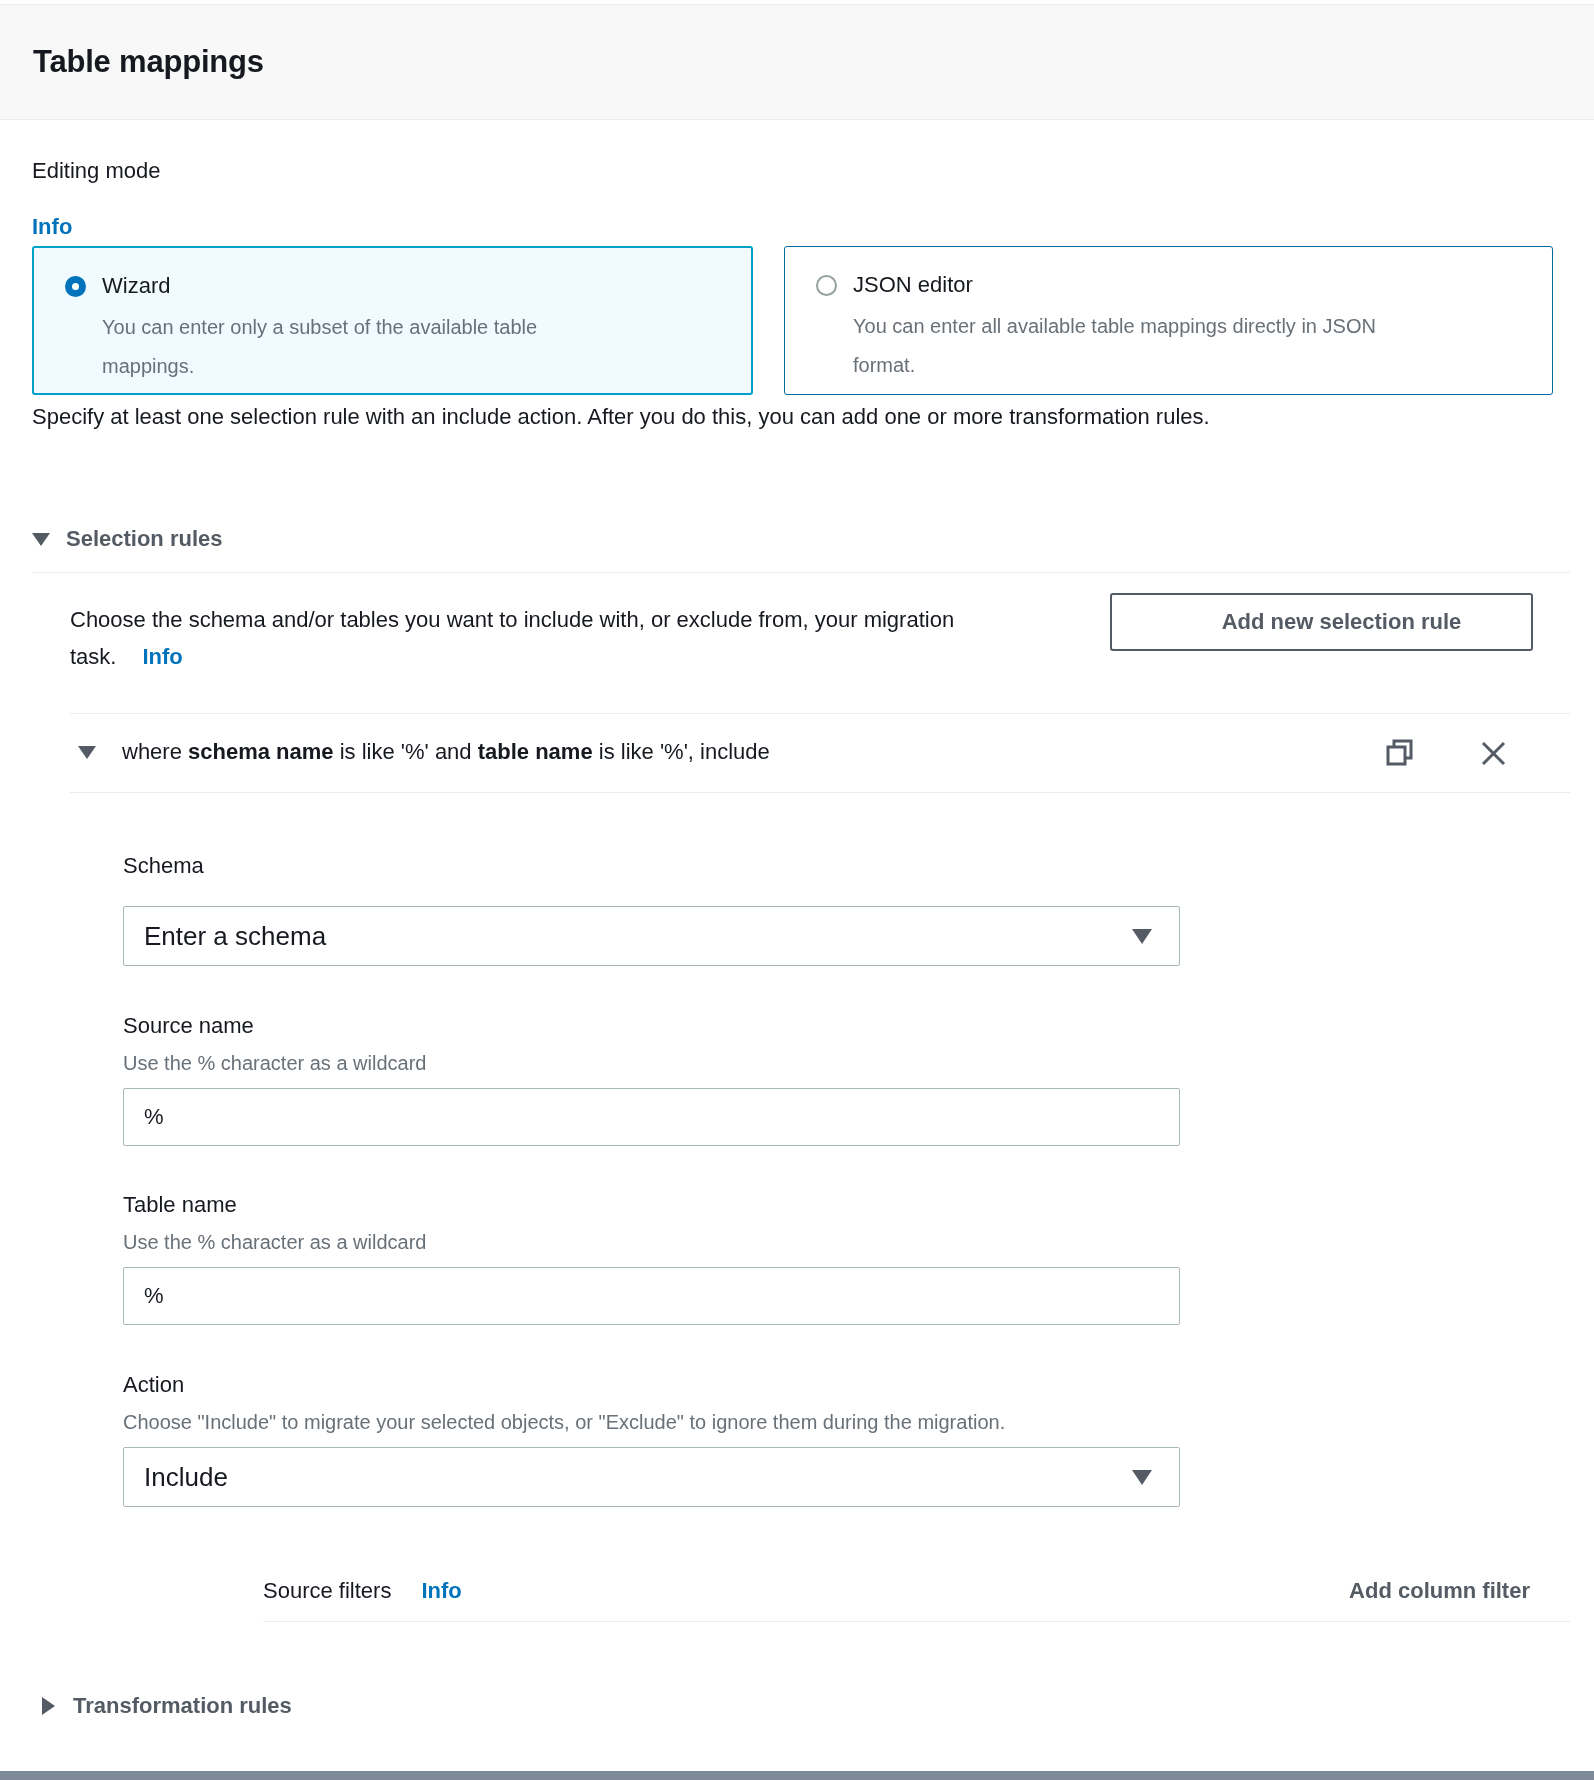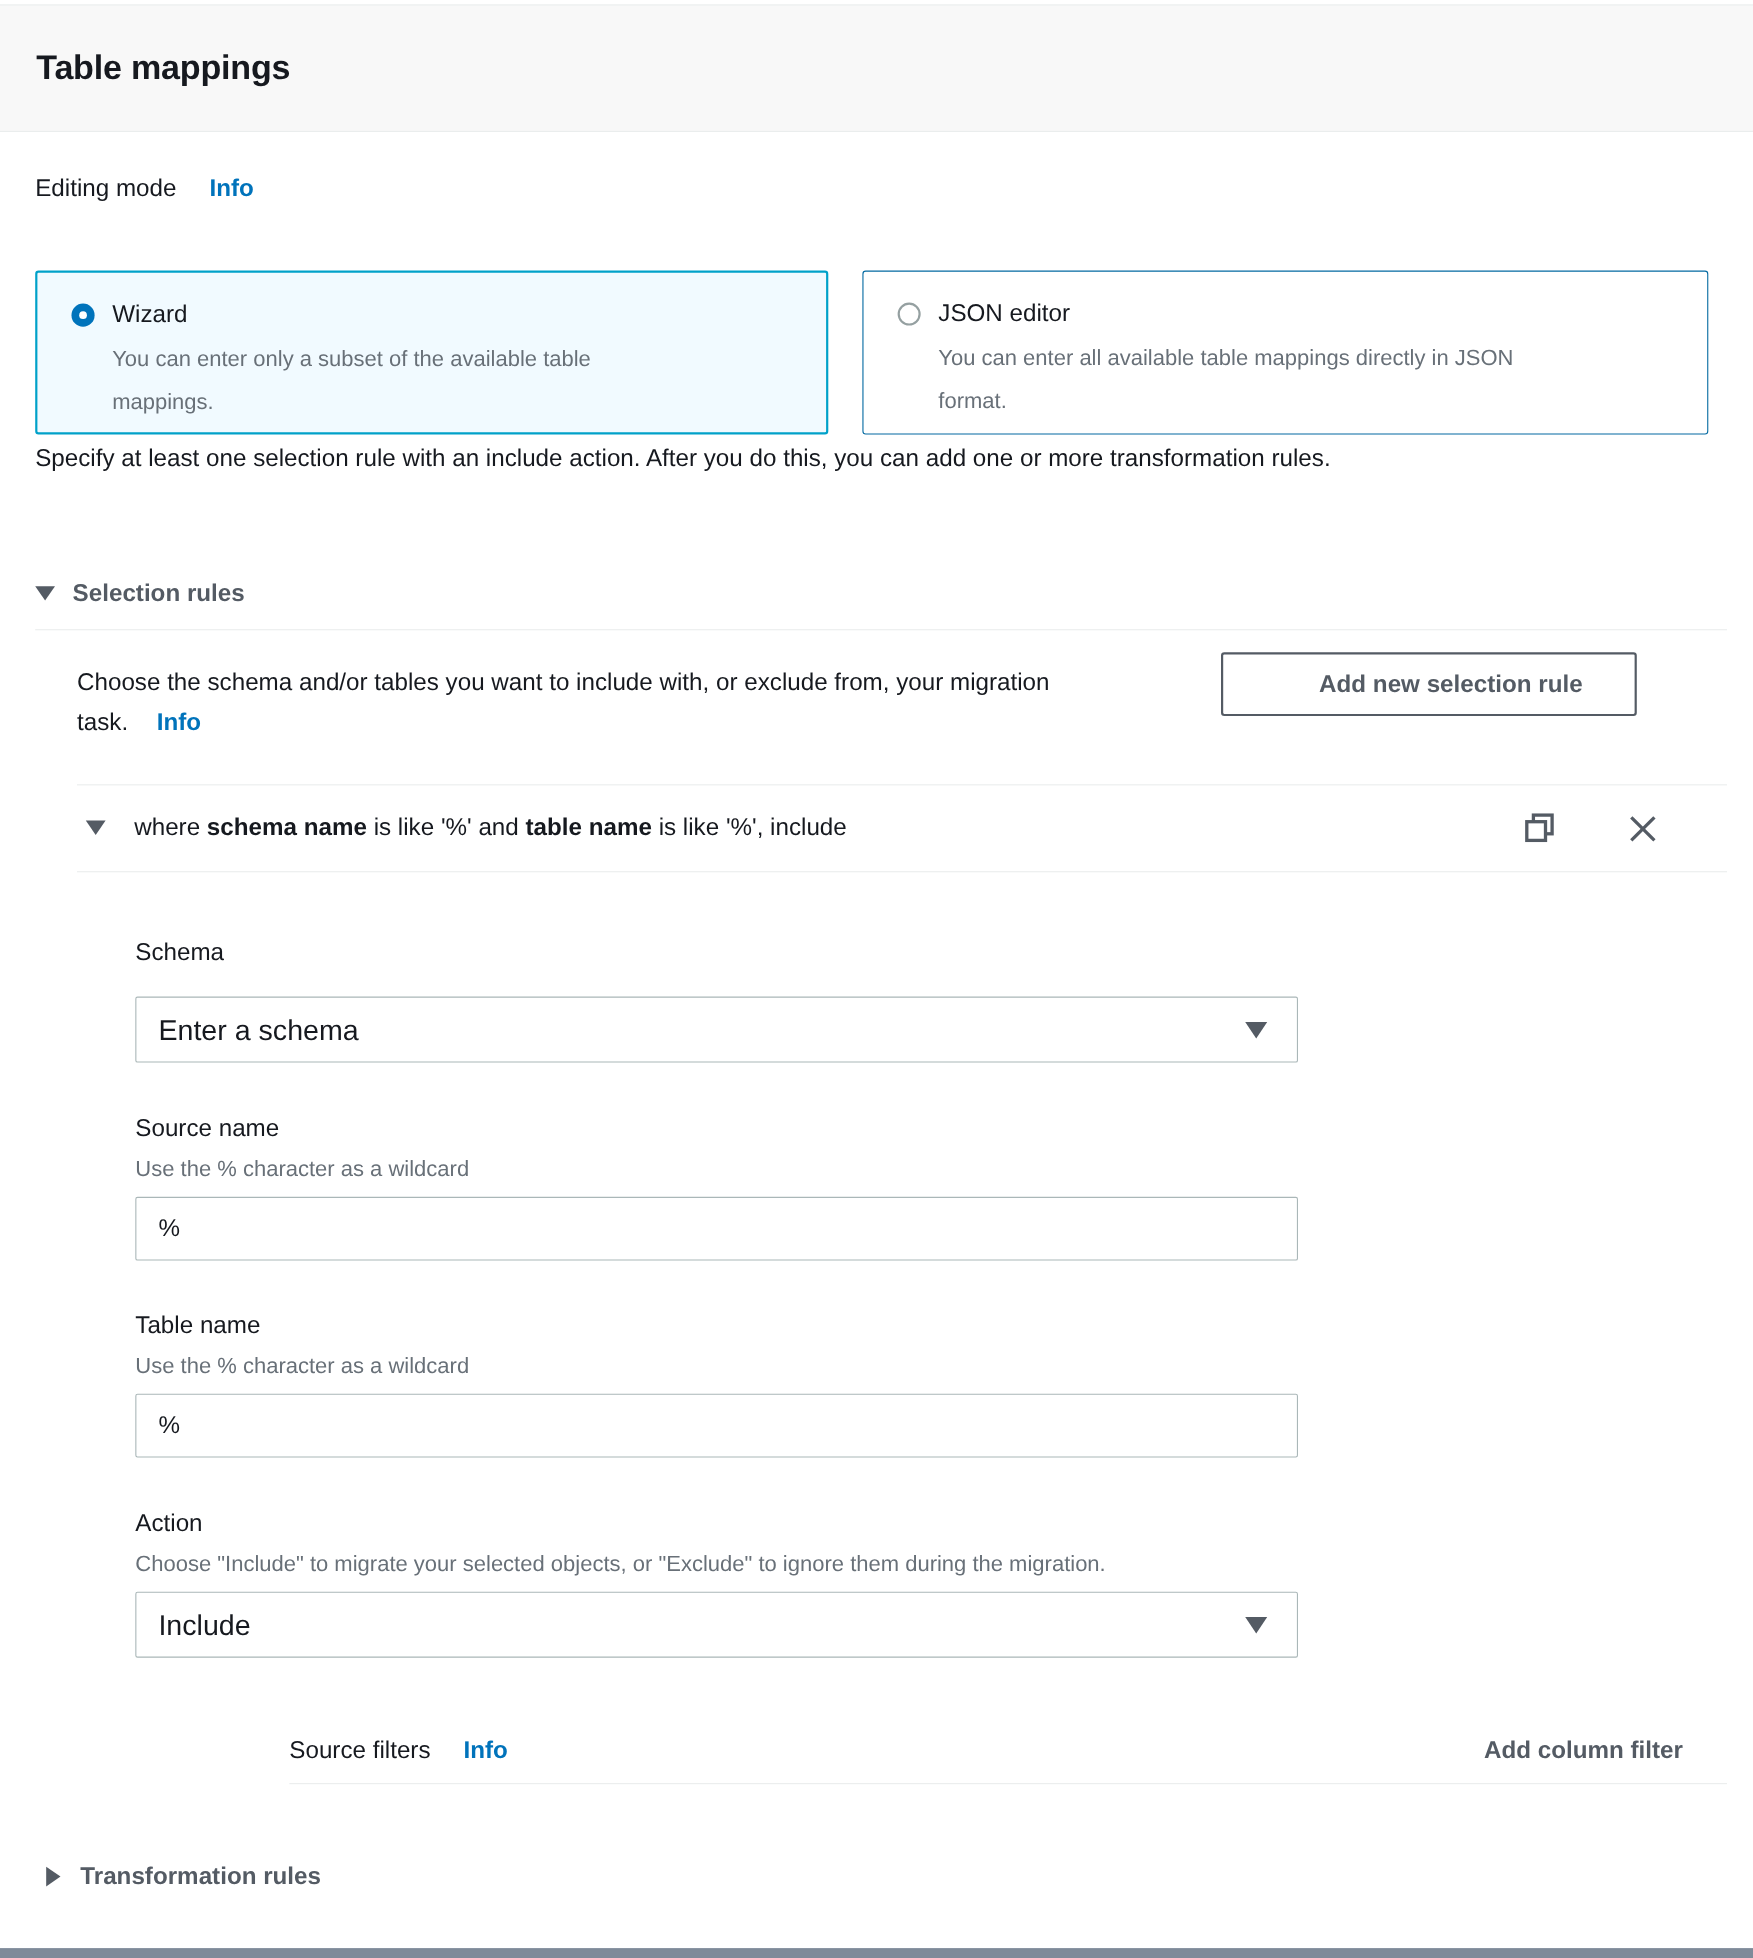--- a/index.html
+++ b/index.html
@@ -13,21 +13,21 @@
   .header-band {
     position:absolute; top:4px; left:0; right:0; height:116px;
     background:#f8f8f8; border-top:1px solid #eaeded; border-bottom:1px solid #eaeded;
     display:flex; align-items:center; padding-left:33px;
   }
   .page-title { font-size:31px; font-weight:bold; letter-spacing:-0.2px; }
 
   
   .editing-row {
     position:absolute; top:158px; left:32px;
-    display:flex; align-items:baseline; gap:30px; font-size:22px;
+    display:flex; align-items:baseline; gap:30px; font-size:22px;flex-direction:column;
   }
   .info-link { color:#0073bb; font-weight:bold; text-decoration:none; cursor:pointer; }
 
   .cards { position:absolute; top:202px; left:32px; display:flex; gap:31px;margin-top:44px; }
   .card { height:149px; border-radius:3px; padding:25px 0 0 31px; }
   .card.selected { width:721px; background:#f1faff; border:2px solid #00a1c9; }
   .card.unselected { width:769px; background:#ffffff; border:1px solid #0369a1; }
   .radio-row { display:flex; align-items:center; gap:16px; }
   .radio { width:21px; height:21px; border-radius:50%; flex:0 0 auto; position:relative; }
   .radio.on { background:#0073bb; }
@@ -53,21 +53,21 @@
   .divider { position:absolute; border-top:1px solid #eaeded; }
   .divider-a { top:572px; left:32px; right:24px; }
   .divider-b { top:713px; left:70px; right:24px; }
   .divider-c { top:792px; left:70px; right:24px; }
   .divider-d { top:1621px; left:263px; right:24px; }
 
   
   .section-desc { position:absolute; top:601px; left:70px; width:1000px; font-size:22px; line-height:37px; }
   .section-desc .info-link { margin-left:26px; }
   .add-rule-btn {
-    position:absolute; top:593px; left:1110px; width:378px; height:58px;
+    position:absolute; top:593px; left:1110px; width:423px; height:58px;
     background:#ffffff; border:2px solid #545b64; border-radius:3px;
     font-family:"Liberation Sans", sans-serif;
     font-size:22px; font-weight:bold; color:#545b64; cursor:pointer;padding-left:40px;
   }
 
   
   .rule-header { position:absolute; top:729px; left:78px; height:46px; display:flex; align-items:center; font-size:22px; }
   .rule-summary { margin-left:26px; }
   .icon-btn { position:absolute; background:none; border:none; cursor:pointer; padding:0; line-height:0; }
   .copy-btn { top:736px; left:1383px; }

